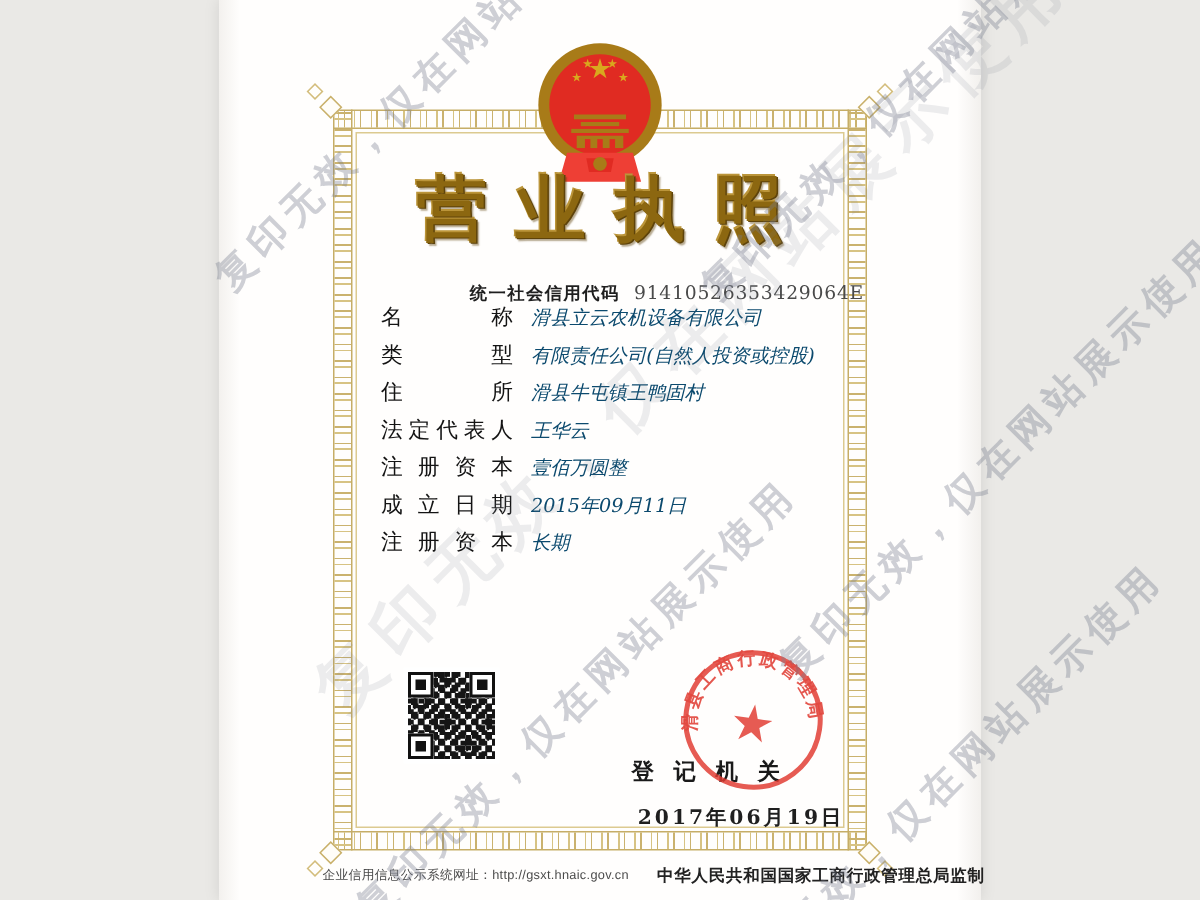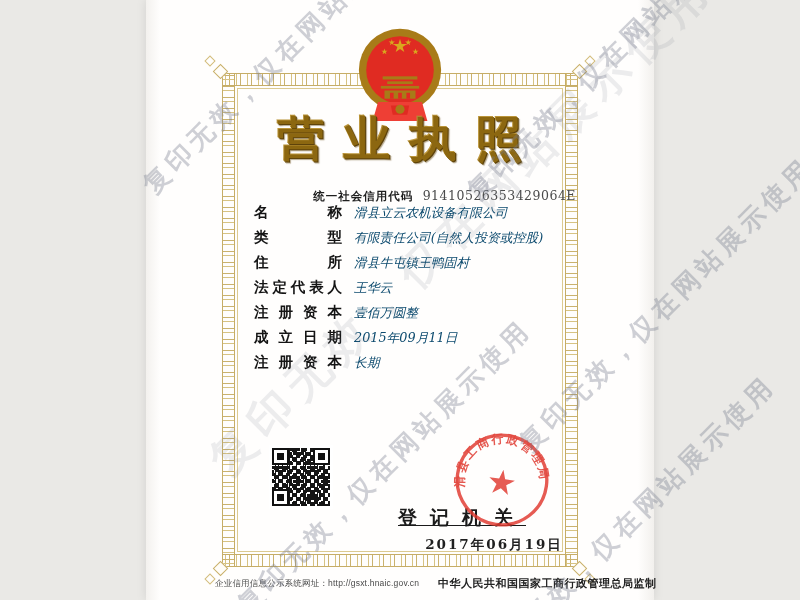--- a/index.html
+++ b/index.html
@@ -29,36 +29,36 @@
   .title{position:absolute;left:222px;top:108px;width:356px;text-align:center;
          font-family:"DejaVu Serif",serif;font-weight:700;font-size:47px;letter-spacing:19px;text-indent:19px;
          color:#8c6710;text-shadow:1px 1px 0 #5e430a,-1px -1px 0 #bb953a,2px 2px 1px rgba(94,67,10,.45);}
 
   .credit-line{position:absolute;left:222px;top:186px;width:354px;text-align:right;white-space:nowrap;}
   .credit-label{font-weight:700;font-size:11.5px;color:#1f1f1f;letter-spacing:1px;margin-top:28px;}
   .credit-code{font-family:"DejaVu Serif",serif;font-size:12.5px;color:#4a4a4a;letter-spacing:.5px;margin-left:5px;}
 
   .fields{position:absolute;left:254px;top:205px;width:324px;}
   .frow{display:flex;align-items:flex-start;margin-bottom:10px;}
-  .flabel{width:88px;flex:0 0 88px;font-size:14.5px;font-weight:700;color:#141414;
+  .flabel{width:88px;flex:0 0 88px;font-size:14.5px;font-weight:400;color:#141414;
           text-align:justify;text-align-last:justify;line-height:15px;}
   .fvalue{flex:1;padding-left:12px;font-family:"DejaVu Serif",serif;font-size:12.8px;color:#0c4a6e;
           line-height:15px;white-space:pre-line;font-style:italic;}
   .frow.scope .fvalue{line-height:16.5px;}
 
   .qr{position:absolute;left:272px;top:448px;width:58px;height:58px;background:
       repeating-conic-gradient(#151515 0% 25%,transparent 0% 50%) 0px 0px/7px 7px,
       repeating-conic-gradient(#151515 0% 25%,transparent 0% 50%) 2px 4px/9px 9px,#fff;
       outline:3px solid #fff;}
   .finder{position:absolute;width:13px;height:13px;border:2px solid #111;background:#fff;}
   .finder::before{content:"";position:absolute;left:3px;top:3px;width:7px;height:7px;background:#111;}
   .finder.tl{left:0;top:0}.finder.tr{right:0;top:0}.finder.bl{left:0;bottom:0}
 
-  .reg-authority{position:absolute;left:398px;top:505px;font-size:19px;font-weight:700;color:#1a1a1a;
-                 letter-spacing:13px;white-space:nowrap;text-decoration:underline;}
+  .reg-authority{position:absolute;left:421px;top:505px;font-size:15px;font-weight:700;color:#1a1a1a;
+                 letter-spacing:13px;white-space:nowrap;}
   .seal{position:absolute;left:452px;top:430px;width:100px;height:100px;transform:rotate(8deg);opacity:.92;}
   .issue-date{position:absolute;left:414px;top:536px;width:160px;text-align:center;
               font-family:"DejaVu Serif",serif;font-size:13.5px;font-weight:600;color:#1f1f1f;letter-spacing:2px;white-space:nowrap;}
 
   .footer-left{position:absolute;left:215px;top:578px;font-size:8.5px;color:#4a4a4a;letter-spacing:.2px;}
   .footer-right{position:absolute;left:438px;top:576px;font-size:11px;font-weight:600;color:#222;
                 font-family:"DejaVu Serif",serif;letter-spacing:.5px;}
 
   .wm{position:absolute;white-space:nowrap;transform:rotate(-45deg);transform-origin:0 50%;
       color:rgba(118,126,142,.36);font-size:26px;font-weight:600;letter-spacing:5px;pointer-events:none;z-index:9;}

